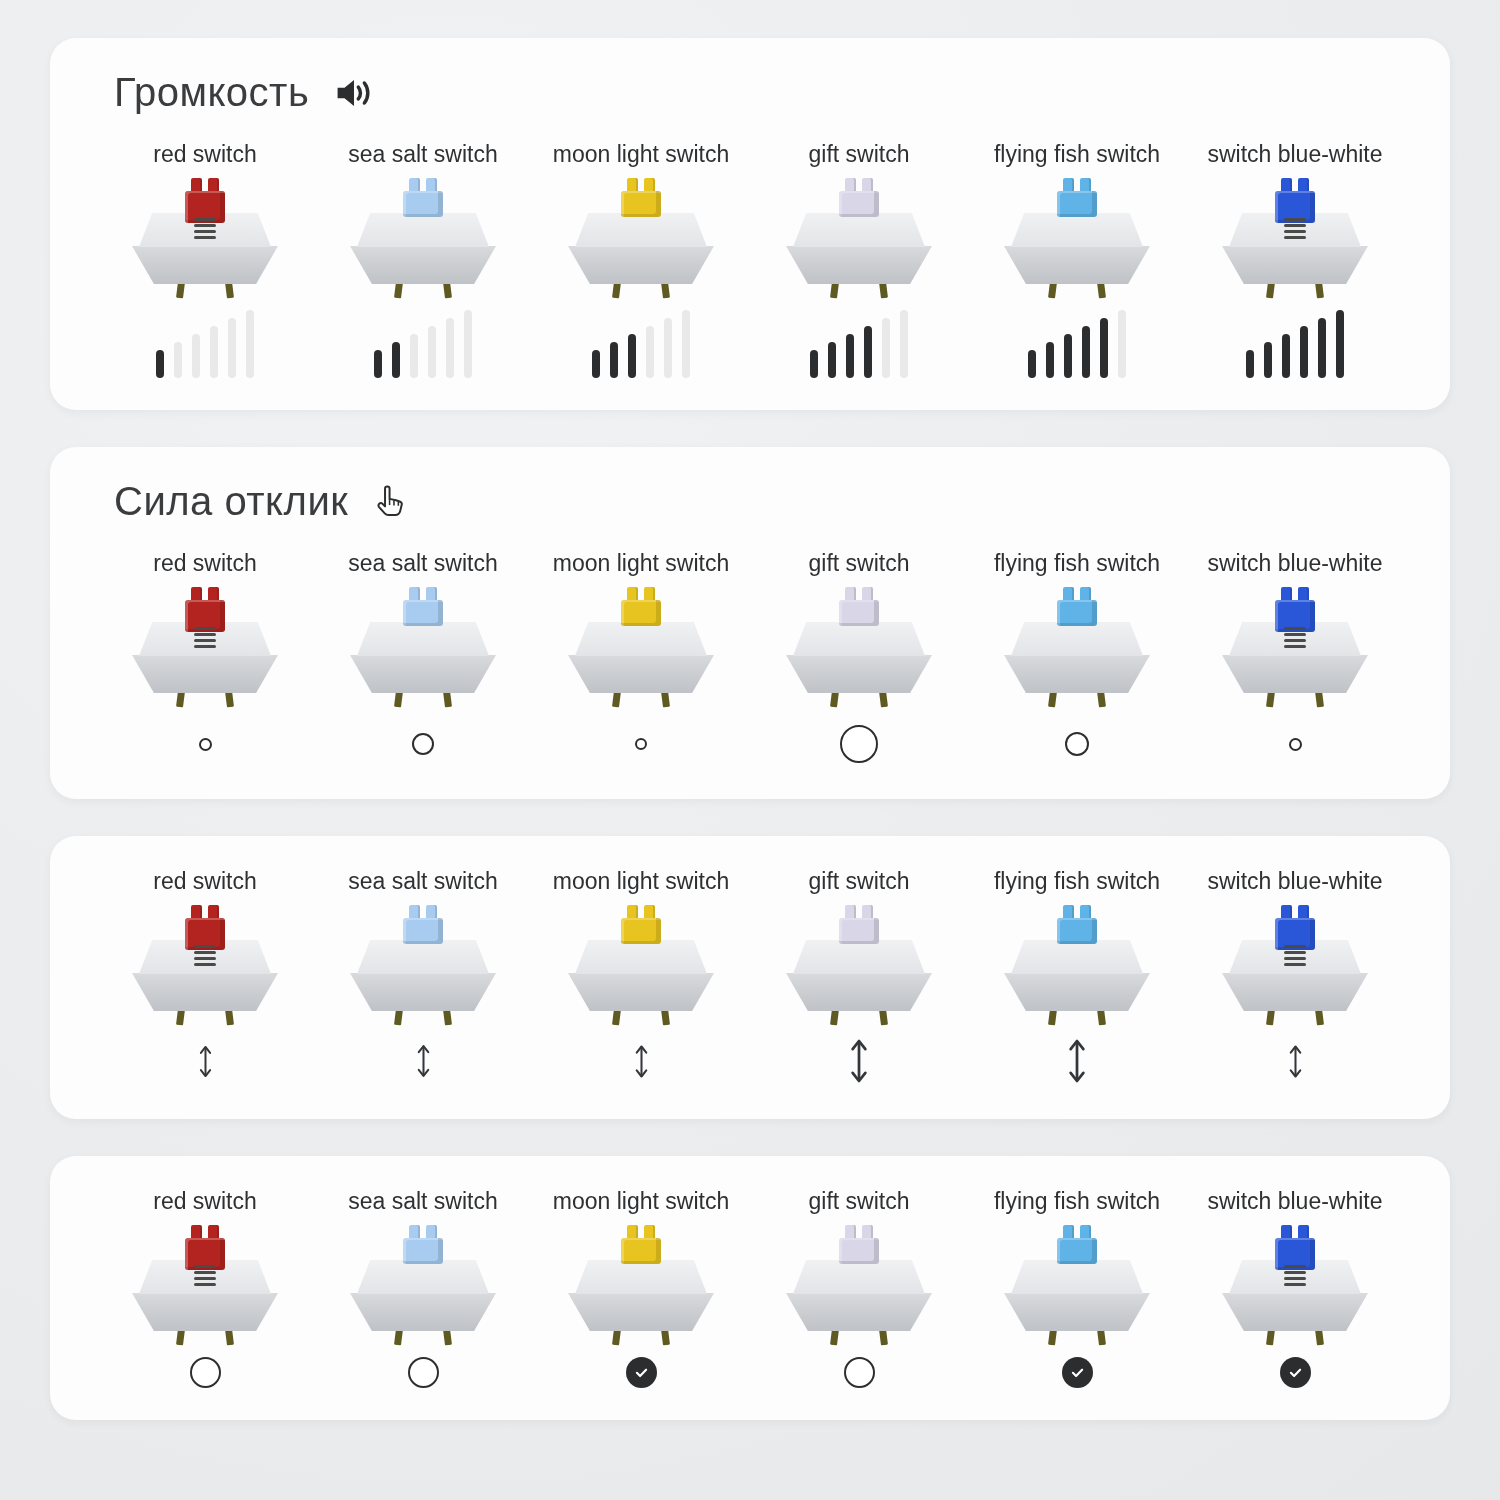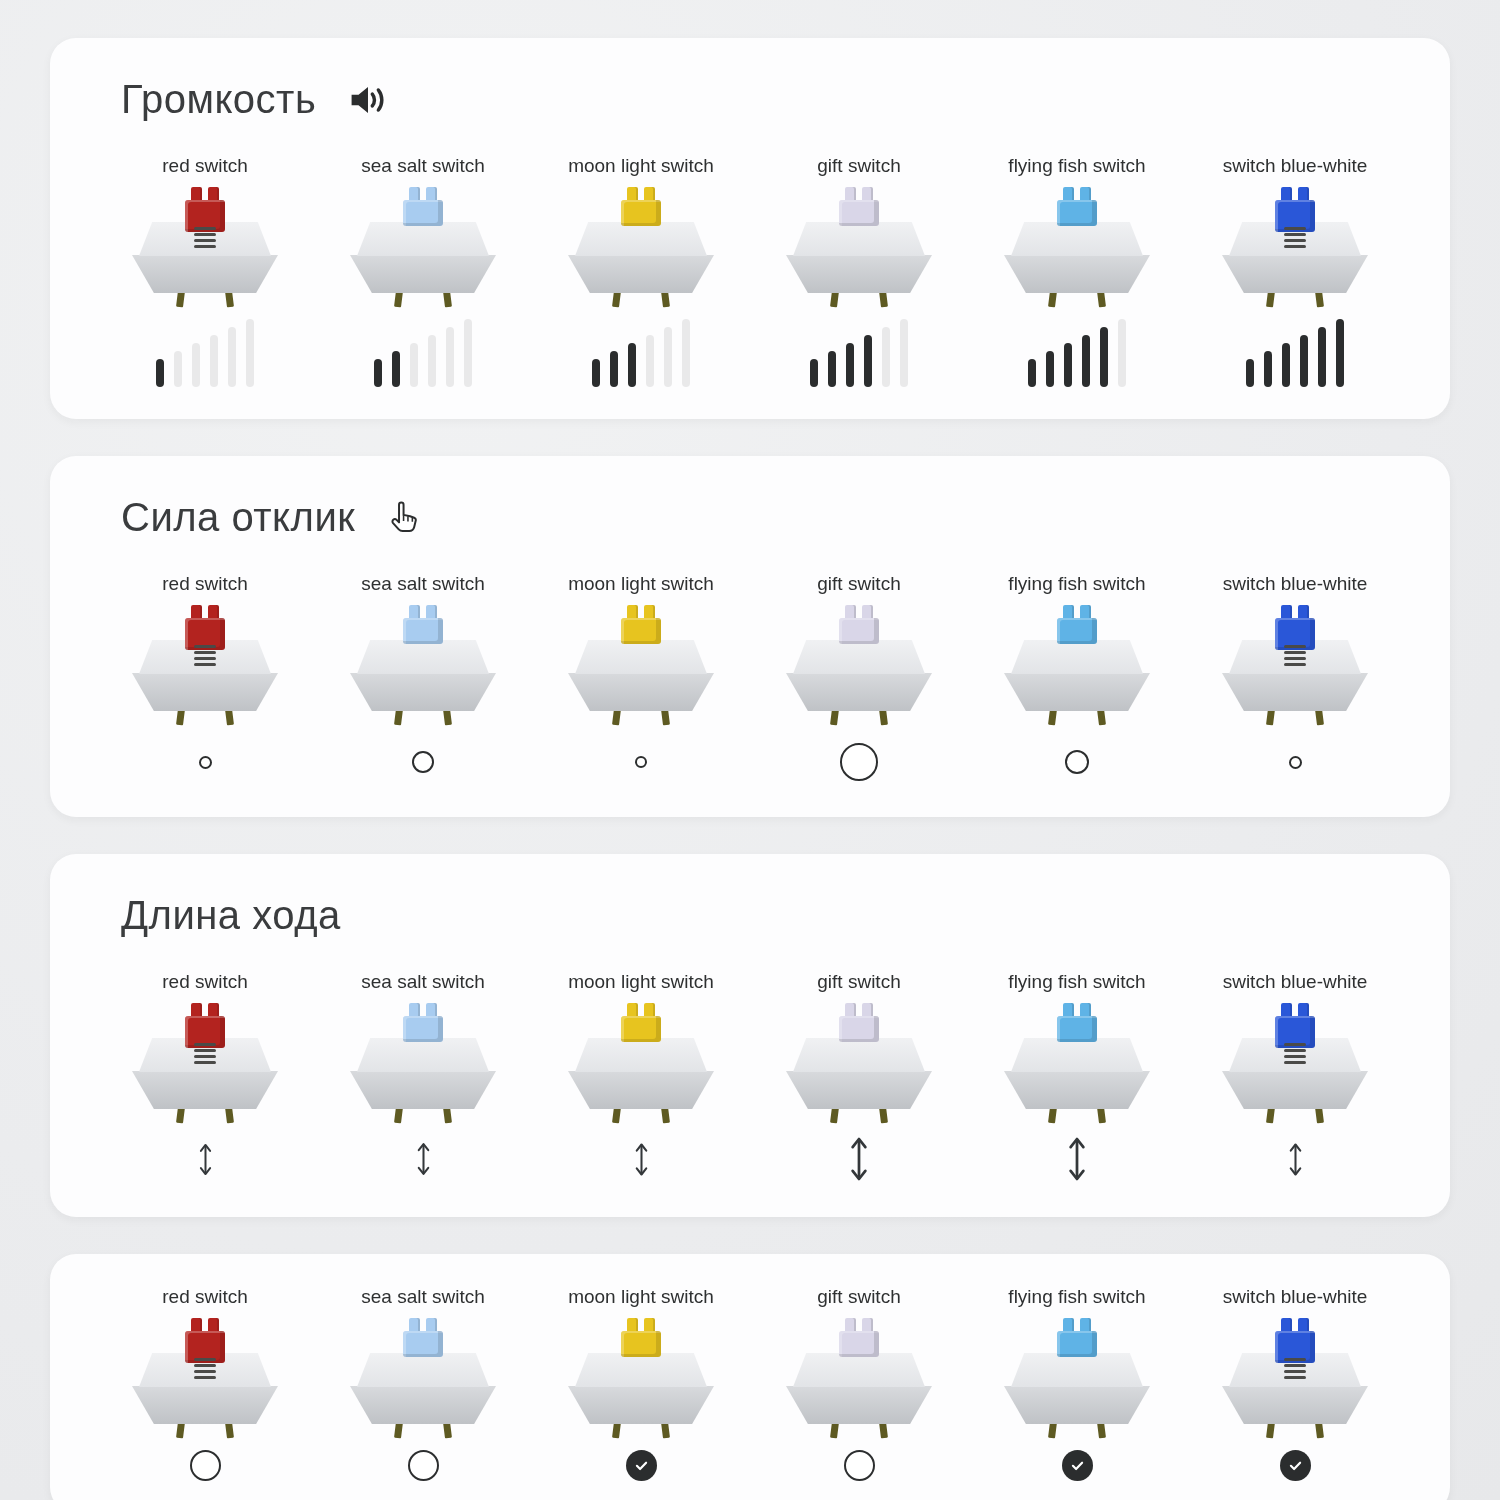--- a/index.html
+++ b/index.html
@@ -9,25 +9,25 @@
     font-family:"Liberation Sans", sans-serif;
     -webkit-font-smoothing:antialiased;
   }
   .page{padding-top:38px;}
   .card{
     width:1400px;margin:0 auto 37px auto;background:#fdfdfe;
     border-radius:26px;box-shadow:0 3px 10px rgba(30,35,40,.05);
     padding:28px 46px 32px 46px;box-sizing:border-box;
   }
   .card-header{display:flex;align-items:center;gap:20px;padding-left:14px;margin-bottom:18px;}
-  .card-title{margin:11px;font-size:40px;font-weight:400;color:#3a3c3e;letter-spacing:.5px;}
+  .card-title{margin:4px;font-size:40px;font-weight:400;color:#3a3c3e;letter-spacing:.5px;}
   .hdr-icon{display:inline-flex;align-items:center;}
   .grid{display:grid;grid-template-columns:repeat(6,1fr);}
   .col{display:flex;flex-direction:column;align-items:center;}
-  .col-label{font-size:19px;color:#2e3031;margin:4px 0 8px 0;white-space:nowrap;}
+  .col-label{font-size:23px;color:#2e3031;margin:4px 0 8px 0;white-space:nowrap;}
 
   
   .sw{position:relative;width:152px;height:120px;margin:2px auto 0 auto;}
   .sw .prongs{position:absolute;top:0;left:50%;transform:translateX(-50%);display:flex;gap:6px;z-index:3;}
   .sw .prongs span{width:11px;height:15px;background:var(--stem);border-radius:2px;box-shadow:inset -2px 0 0 rgba(0,0,0,.12);}
   .sw .stem{position:absolute;top:13px;left:50%;transform:translateX(-50%);width:40px;height:26px;background:var(--stem);border-radius:3px;z-index:3;box-shadow:inset -5px -3px 0 rgba(0,0,0,.12), inset 3px 2px 0 rgba(255,255,255,.25);}
   .sw .upper{position:absolute;top:35px;left:50%;transform:translateX(-50%);width:132px;height:34px;background:linear-gradient(#f0f1f3,#e2e4e7);clip-path:polygon(10% 0,90% 0,100% 100%,0 100%);z-index:2;}
   .sw .lower{position:absolute;top:68px;left:50%;transform:translateX(-50%);width:146px;height:38px;background:linear-gradient(#d8dadd,#bfc2c6);clip-path:polygon(0 0,100% 0,85% 100%,15% 100%);z-index:1;}
   .sw .spring{display:none;position:absolute;top:40px;left:50%;transform:translateX(-50%);flex-direction:column;gap:3px;z-index:4;}
   .sw .spring i{display:block;width:22px;height:3px;background:#4a4a48;border-radius:2px;}
@@ -346,23 +346,20 @@
             <span class="pin pin-r"></span>
           </div>
         <div class="circle-wrap">
             <span class="force-circle" style="height: 13px; width: 13px;"></span>
           </div>
       </div>
     </div>
   </section>
 
   <section class="card">
-    <div class="card-header">
-      <h2 class="card-title">Длина хода</h2>
-    </div>
     <div class="grid">
       <div class="col">
         <div class="col-label">red switch</div>
         <div class="sw sw-red">
             <div class="prongs">
               <span></span>
               <span></span>
             </div>
             <div class="stem"></div>
             <div class="spring">

